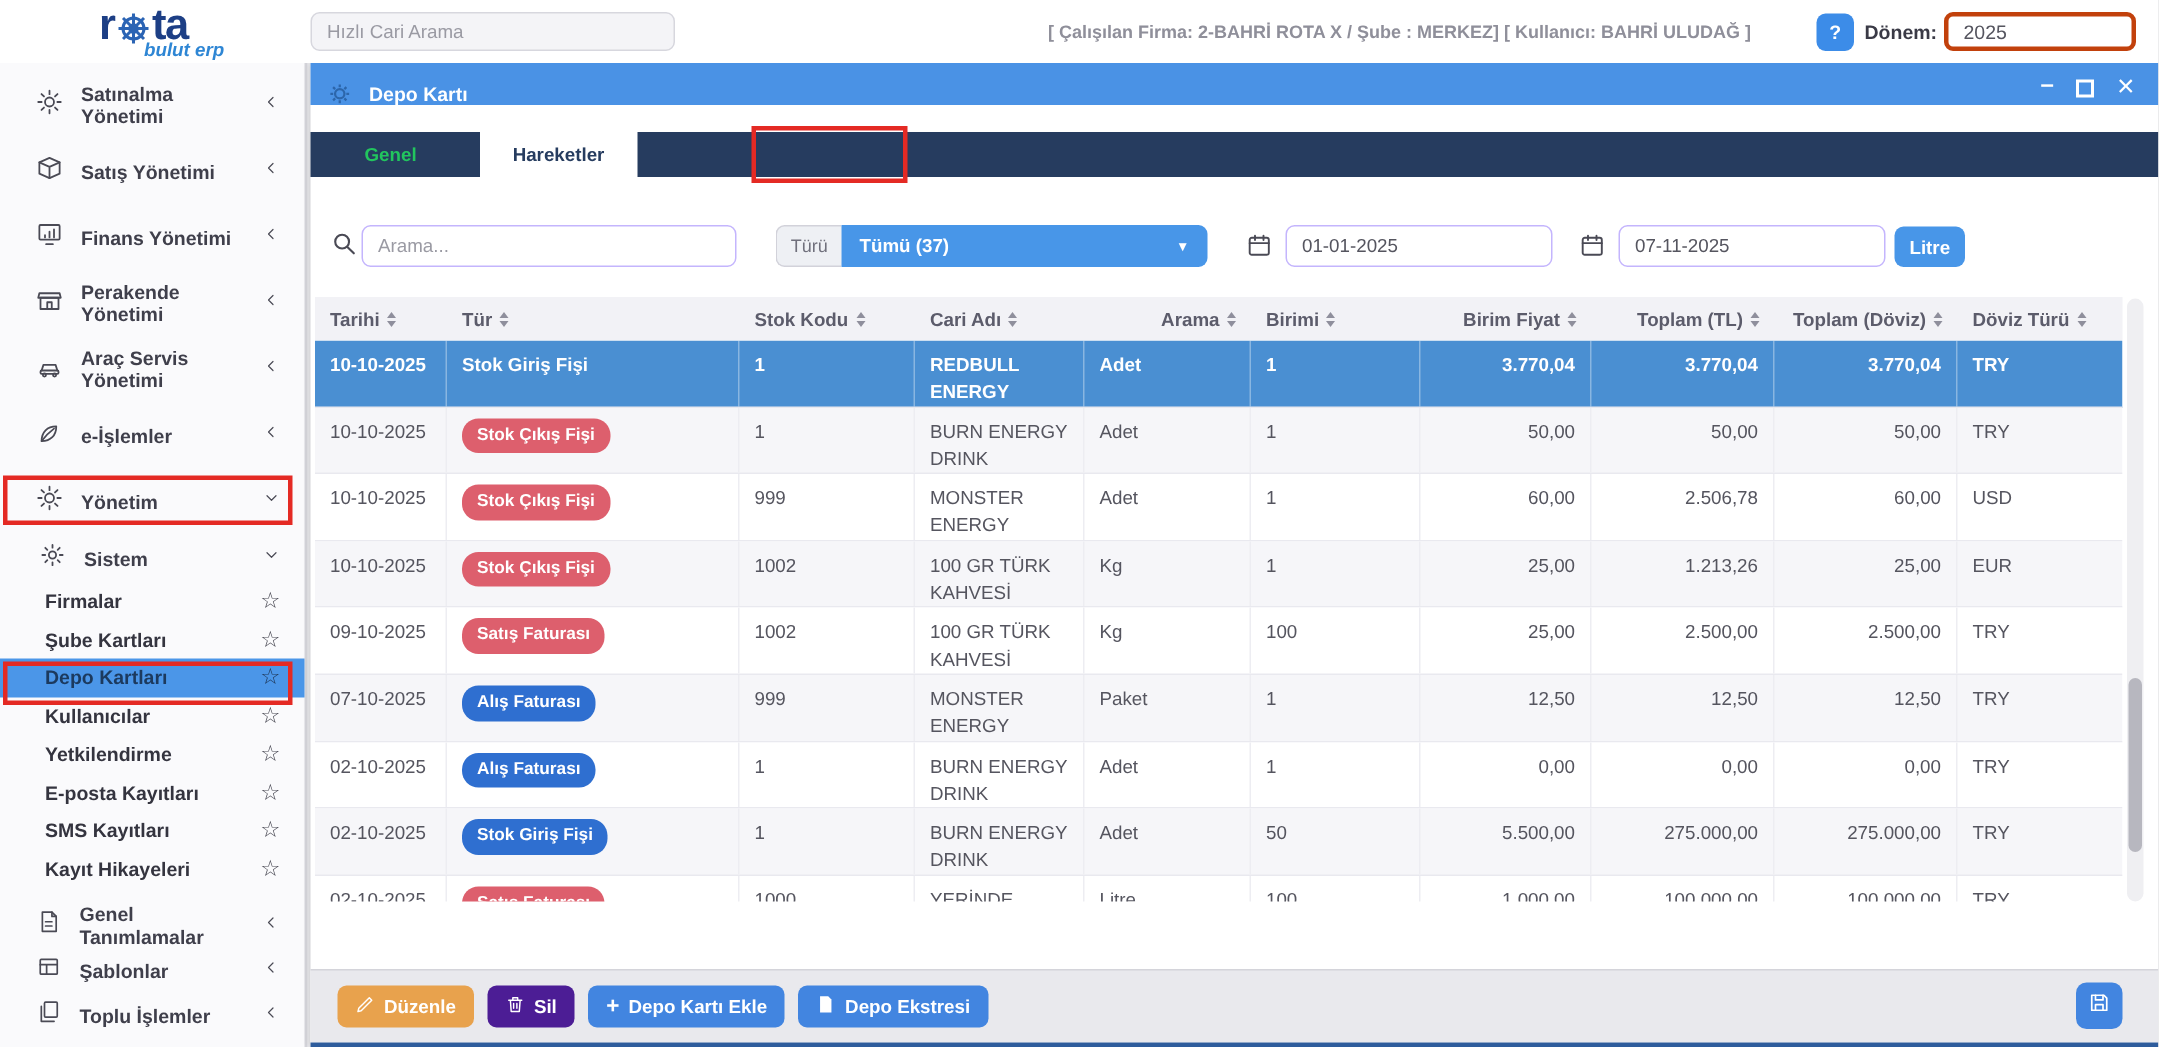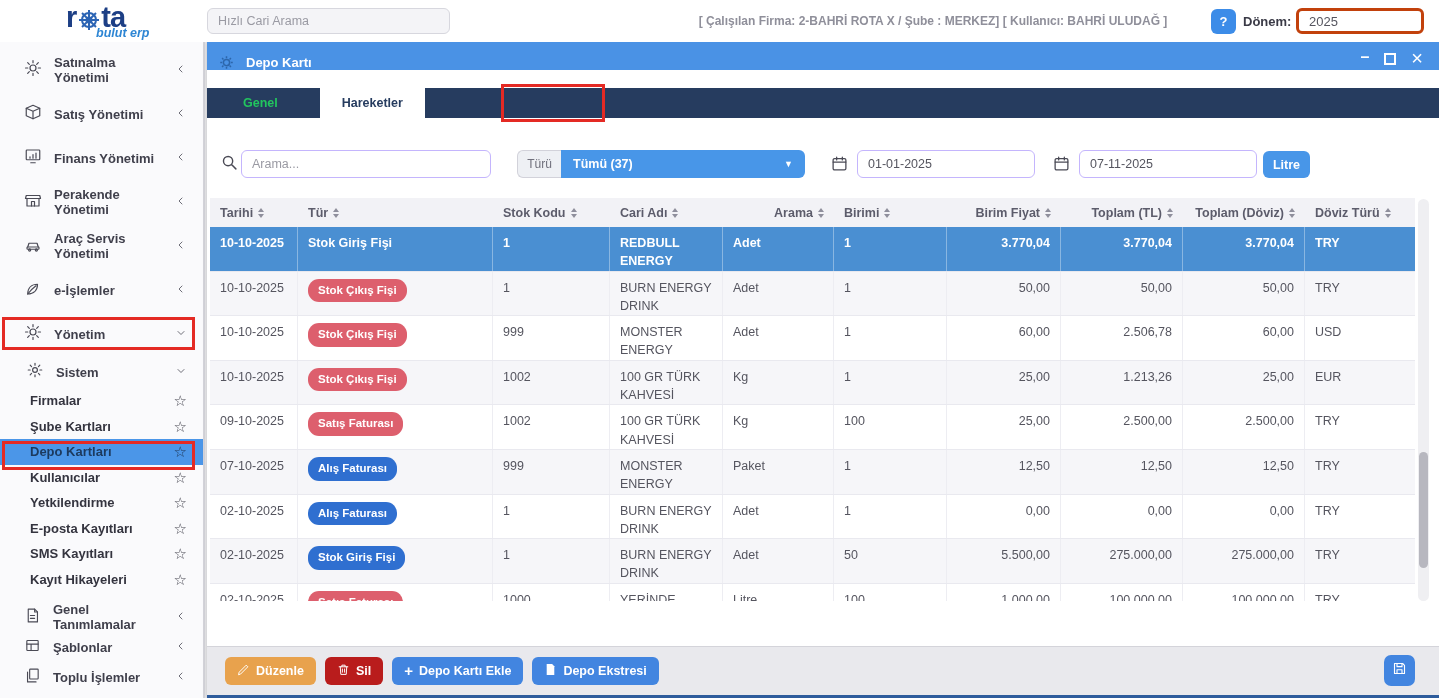--- a/index.html
+++ b/index.html
@@ -92,21 +92,21 @@
   .badge.red { background:#dd5f6d; }
   .badge.blue { background:#2f6fd0; }
   .badge.plain { padding:0; background:transparent; font-size:12.5px; }
   .vscroll-track { position:absolute; left:1211px; top:157px; width:11px; height:402px; background:#efeff2; border-radius:6px; }
   .vscroll-thumb { position:absolute; left:1212px; top:410px; width:9px; height:116px; background:#b7b7bf; border-radius:5px; cursor:pointer; }
 
   
   .m-footer { position:absolute; left:0; top:604px; width:100%; height:49px; background:#e9e9ed; border-top:1px solid #d4d4da; display:flex; align-items:center; padding-left:18px; gap:9px; }
   .btn { height:28px; border-radius:6px; color:#fff; font-size:12.5px; font-weight:700; display:flex; align-items:center; justify-content:center; gap:6px; padding:0 12px; cursor:pointer; }
   .btn-orange { background:#e8a24d; }
-  .btn-red { background:#b91c1c; }
+  .btn-red { background:#4c1d95; }
   .btn-blue { background:#4285e0; }
   .save-btn { position:absolute; right:24px; top:613px; width:31px; height:31px; background:#4285e0; border-radius:7px; display:flex; align-items:center; justify-content:center; cursor:pointer; }
   .bottom-strip { position:absolute; left:0; top:653px; width:100%; height:3px; background:#2e5c9c; }
   .w-icon { stroke:#fff; fill:none; stroke-width:1.8; stroke-linecap:round; stroke-linejoin:round; }
 </style>
 </head>
 <body>
 
 <div class="app">
 

